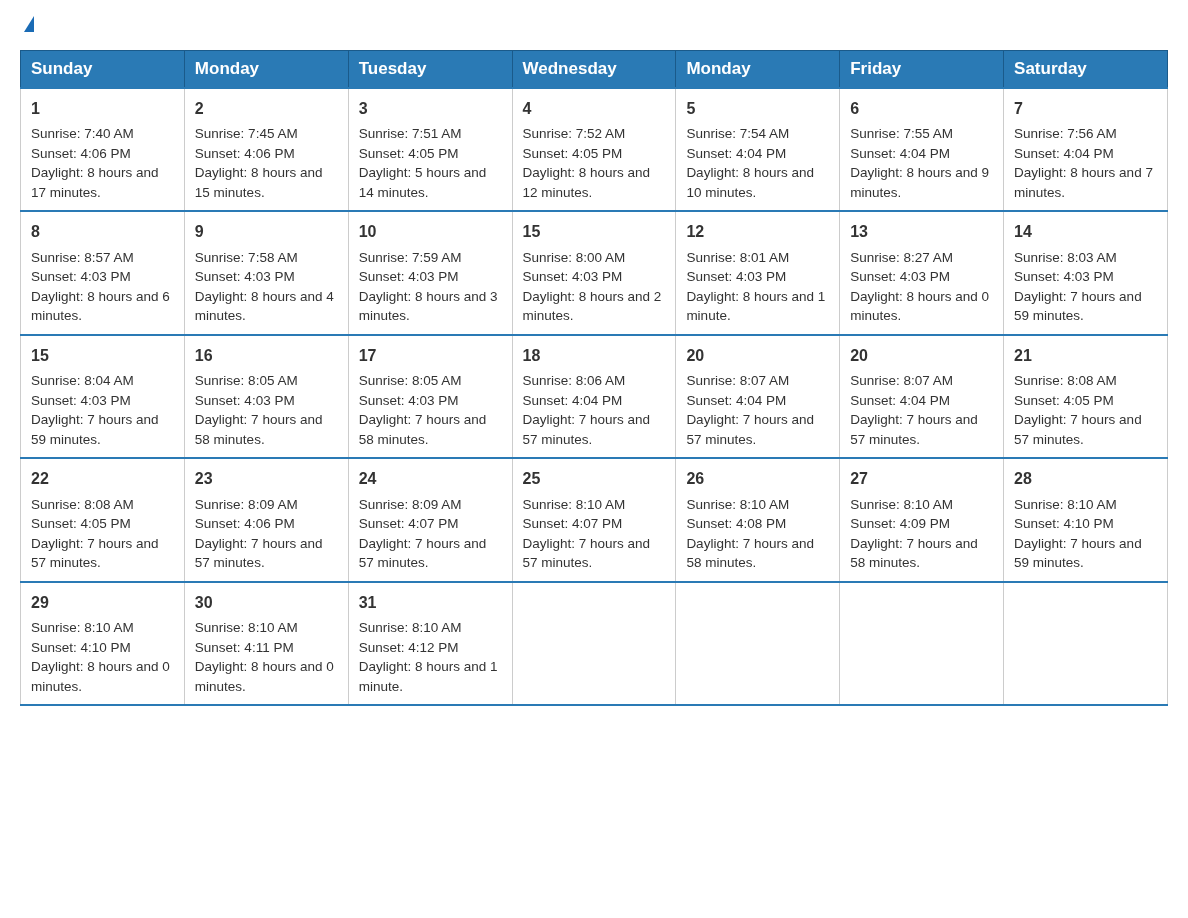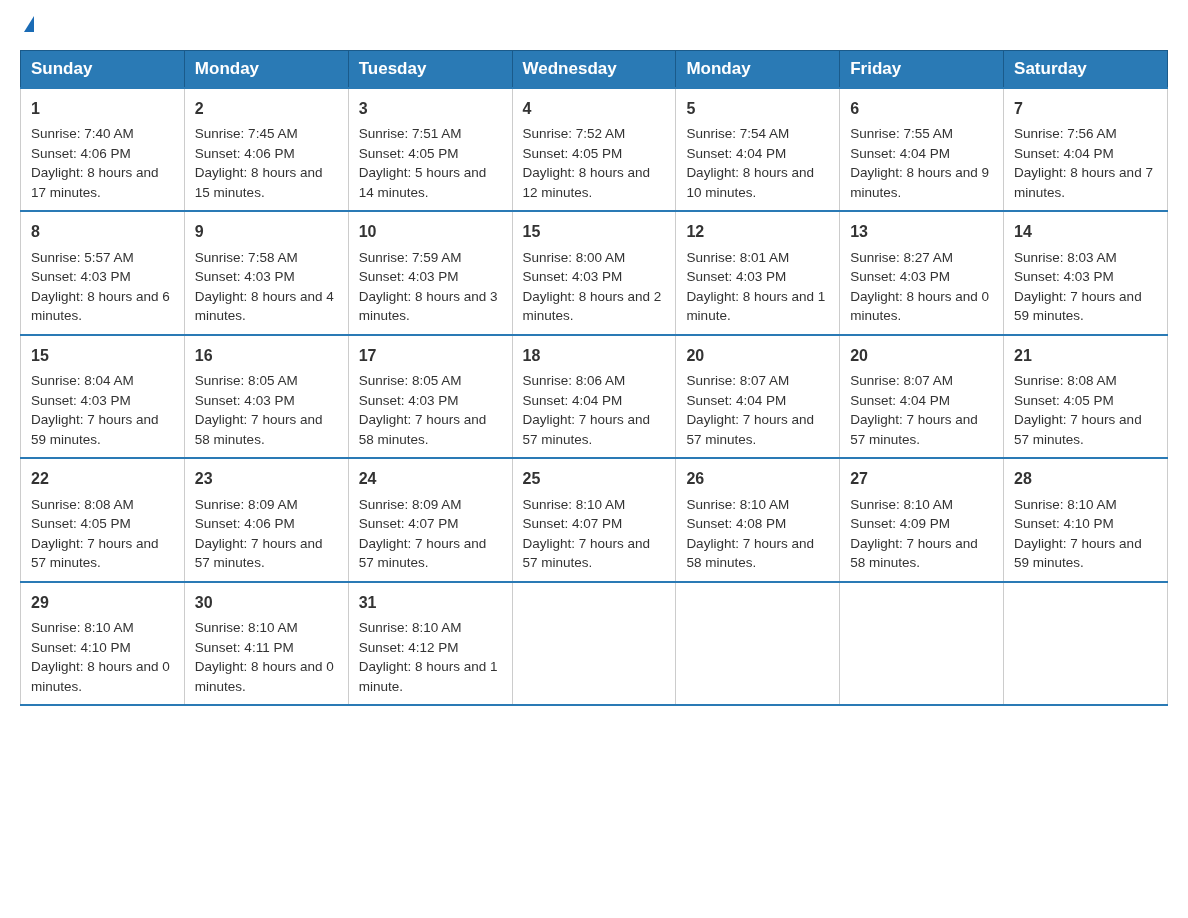--- a/index.html
+++ b/index.html
@@ -139,21 +139,21 @@
   <tr>
         <td><span class="day-num">1</span><span>Sunrise: 7:40 AM</span><br><span>Sunset: 4:06 PM</span><br><span>Daylight: 8 hours and 17 minutes.</span></td>
         <td><span class="day-num">2</span><span>Sunrise: 7:45 AM</span><br><span>Sunset: 4:06 PM</span><br><span>Daylight: 8 hours and 15 minutes.</span></td>
         <td><span class="day-num">3</span><span>Sunrise: 7:51 AM</span><br><span>Sunset: 4:05 PM</span><br><span>Daylight: 5 hours and 14 minutes.</span></td>
         <td><span class="day-num">4</span><span>Sunrise: 7:52 AM</span><br><span>Sunset: 4:05 PM</span><br><span>Daylight: 8 hours and 12 minutes.</span></td>
         <td><span class="day-num">5</span><span>Sunrise: 7:54 AM</span><br><span>Sunset: 4:04 PM</span><br><span>Daylight: 8 hours and 10 minutes.</span></td>
         <td><span class="day-num">6</span><span>Sunrise: 7:55 AM</span><br><span>Sunset: 4:04 PM</span><br><span>Daylight: 8 hours and 9 minutes.</span></td>
         <td><span class="day-num">7</span><span>Sunrise: 7:56 AM</span><br><span>Sunset: 4:04 PM</span><br><span>Daylight: 8 hours and 7 minutes.</span></td>
       </tr>
       <tr>
-        <td><span class="day-num">8</span><span>Sunrise: 5:57 AM</span><br><span>Sunset: 4:03 PM</span><br><span>Daylight: 8 hours and 6 minutes.</span></td>
+        <td><span class="day-num">8</span><span>Sunrise: 8:57 AM</span><br><span>Sunset: 4:03 PM</span><br><span>Daylight: 8 hours and 6 minutes.</span></td>
         <td><span class="day-num">9</span><span>Sunrise: 7:58 AM</span><br><span>Sunset: 4:03 PM</span><br><span>Daylight: 8 hours and 4 minutes.</span></td>
         <td><span class="day-num">10</span><span>Sunrise: 7:59 AM</span><br><span>Sunset: 4:03 PM</span><br><span>Daylight: 8 hours and 3 minutes.</span></td>
         <td><span class="day-num">15</span><span>Sunrise: 8:00 AM</span><br><span>Sunset: 4:03 PM</span><br><span>Daylight: 8 hours and 2 minutes.</span></td>
         <td><span class="day-num">12</span><span>Sunrise: 8:01 AM</span><br><span>Sunset: 4:03 PM</span><br><span>Daylight: 8 hours and 1 minute.</span></td>
         <td><span class="day-num">13</span><span>Sunrise: 8:27 AM</span><br><span>Sunset: 4:03 PM</span><br><span>Daylight: 8 hours and 0 minutes.</span></td>
         <td><span class="day-num">14</span><span>Sunrise: 8:03 AM</span><br><span>Sunset: 4:03 PM</span><br><span>Daylight: 7 hours and 59 minutes.</span></td>
       </tr>
       <tr>
         <td><span class="day-num">15</span><span>Sunrise: 8:04 AM</span><br><span>Sunset: 4:03 PM</span><br><span>Daylight: 7 hours and 59 minutes.</span></td>
         <td><span class="day-num">16</span><span>Sunrise: 8:05 AM</span><br><span>Sunset: 4:03 PM</span><br><span>Daylight: 7 hours and 58 minutes.</span></td>

